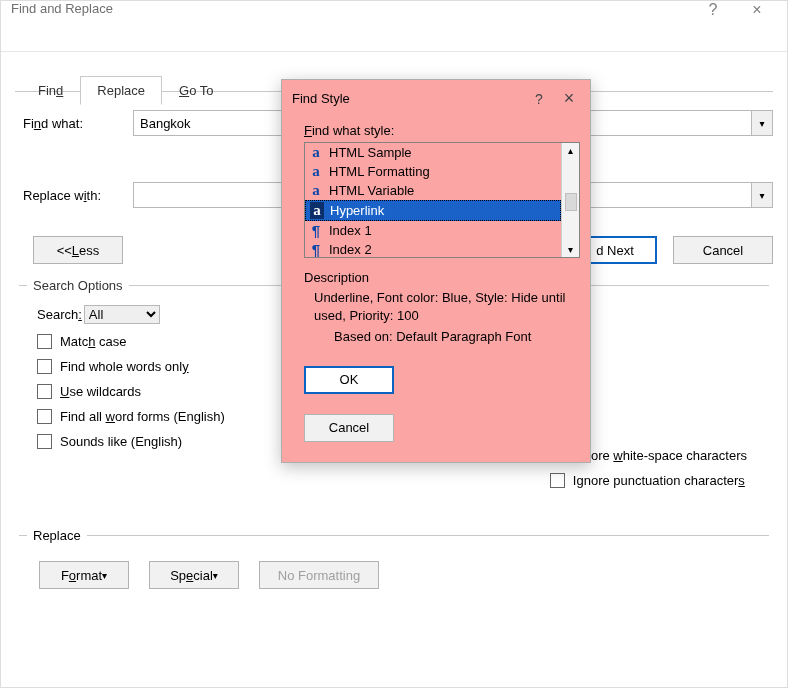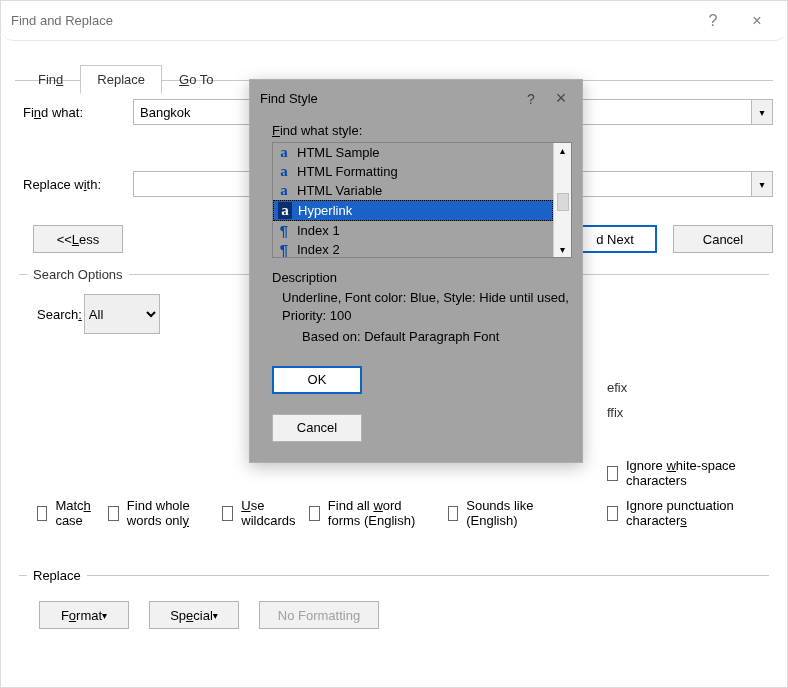--- a/index.html
+++ b/index.html
@@ -1,18 +1,18 @@
 <!DOCTYPE html>
 <html><head>
 <meta charset="utf-8">
 <style>
   * { box-sizing: border-box; font-family: "Segoe UI", Tahoma, sans-serif; font-size: 13px; }
   html,body { margin:0; padding:0; background:#fff; }
   .window { width:788px; height:688px; position:relative; background:#fff; border:1px solid #ddd;}
-  .titlebar { height:40px; display:flex; align-items:center; padding:0 8px 0 10px; color:#6f6f6f; font-size:16px; border-bottom:1px solid #e7e7e7;border-radius:13px;}
+  .titlebar { height:51px; display:flex; padding:0 8px 0 10px; color:#6f6f6f; font-size:16px; border-bottom:1px solid #e7e7e7;}
   .titlebar .spacer { flex:1; }
   .titlebar .sysbtn { width:44px; text-align:center; font-size:16px; color:#808080; }
   .content { position:relative; padding:10px 14px 0 14px; }
 
   
   .tabs { display:flex; padding-left:6px; }
   .tab { padding:6px 16px; color:#333; border:1px solid transparent; position:relative; top:14px; cursor:default;}
   .tab.active { background:#fff; border:1px solid #c9c9c9; border-bottom:1px solid #fff;}
   .tab-border { border-top:1px solid #c9c9c9; }
 
@@ -24,34 +24,34 @@
 
   .btnrow { display:flex; gap:16px; margin:28px 0 0 18px; align-items:center; }
   .btn { min-width:90px; height:28px; background:#f1f1f1; border:1px solid #b3b3b3; display:inline-flex; align-items:center; justify-content:center; padding:0 10px;}
   .btn.primary { border:2px solid #0b64c4; background:#fff; }
   .btn.disabled { color:#a0a0a0; }
 
   fieldset.opts { margin:14px 4px 0 4px; border:none; border-top:1px solid #c9c9c9; padding:12px 8px 0 8px;}
   fieldset.opts > legend { padding:0 6px; color:#333; }
   .opts-inner { display:flex; gap:60px; }
   .searchsel { display:flex; align-items:center; gap:2px; margin:0 0 10px 10px;}
-  .searchsel select { height:40px; width:76px; border:1px solid #b8b8b8;}
-  .cbcol { display:flex; flex-direction:row; gap:10px; margin-left:10px;align-items:flex-end; }
+  .searchsel select { height:19px; width:76px; border:1px solid #b8b8b8;}
+  .cbcol { display:flex; flex-direction:column; gap:10px; margin-left:10px; }
   .cb { display:flex; align-items:center; gap:8px; }
   .cb .box { width:15px; height:15px; border:1px solid #666; background:#fff; }
   .rightcol { margin-left:auto; padding-right:14px; display:flex; flex-direction:column; gap:10px; padding-top:36px;}
   .trailtext { color:#333; }
 
   fieldset.replace { margin:40px 4px 0 4px; border:none; border-top:1px solid #c9c9c9; padding:18px 8px 0 8px;}
   fieldset.replace > legend { padding:0 6px; }
   .replace-btns { display:flex; gap:20px; margin-left:12px;}
   .caret::after{ content:" \25BE"; font-size:10px; }
 
   
-  .modal { position:absolute; left:248px; top:78px; width:334px; background:#a3a3a3; border:1px solid #aeaeae; box-shadow:0 4px 16px rgba(0,0,0,.25); }
+  .modal { position:absolute; left:280px; top:78px; width:310px; background:#fca5a5; border:1px solid #aeaeae; box-shadow:0 4px 16px rgba(0,0,0,.25); }
   .modal .mtitle { display:flex; align-items:center; padding:8px 6px 8px 10px; font-size:14px;}
   .modal .mtitle .spacer{flex:1;}
   .modal .mtitle .mbtn{ width:30px; text-align:center; font-size:14px; color:#444;}
   .modal .body { padding:6px 10px 10px 22px; }
   .listlbl { margin-bottom:4px; }
   .listbox { border:1px solid #838383; position:relative; height:116px; }
   .listbox .scroll { position:absolute; right:0; top:0; bottom:0; width:18px; border-left:1px solid #cfcfcf; background:#f3f3f3; display:flex; flex-direction:column; align-items:center; justify-content:space-between; padding:2px 0;}
   .listbox .thumb{ width:12px; height:18px; background:#d9d9d9; border:1px solid #bfbfbf; position:absolute; right:2px; top:50px;}
   .li { display:flex; align-items:center; gap:6px; padding:1px 4px; }
   .li .aicon { font-family:Georgia, 'Times New Roman', serif; font-weight:bold; color:#0947a8; font-size:15px; width:14px; text-align:center;}

